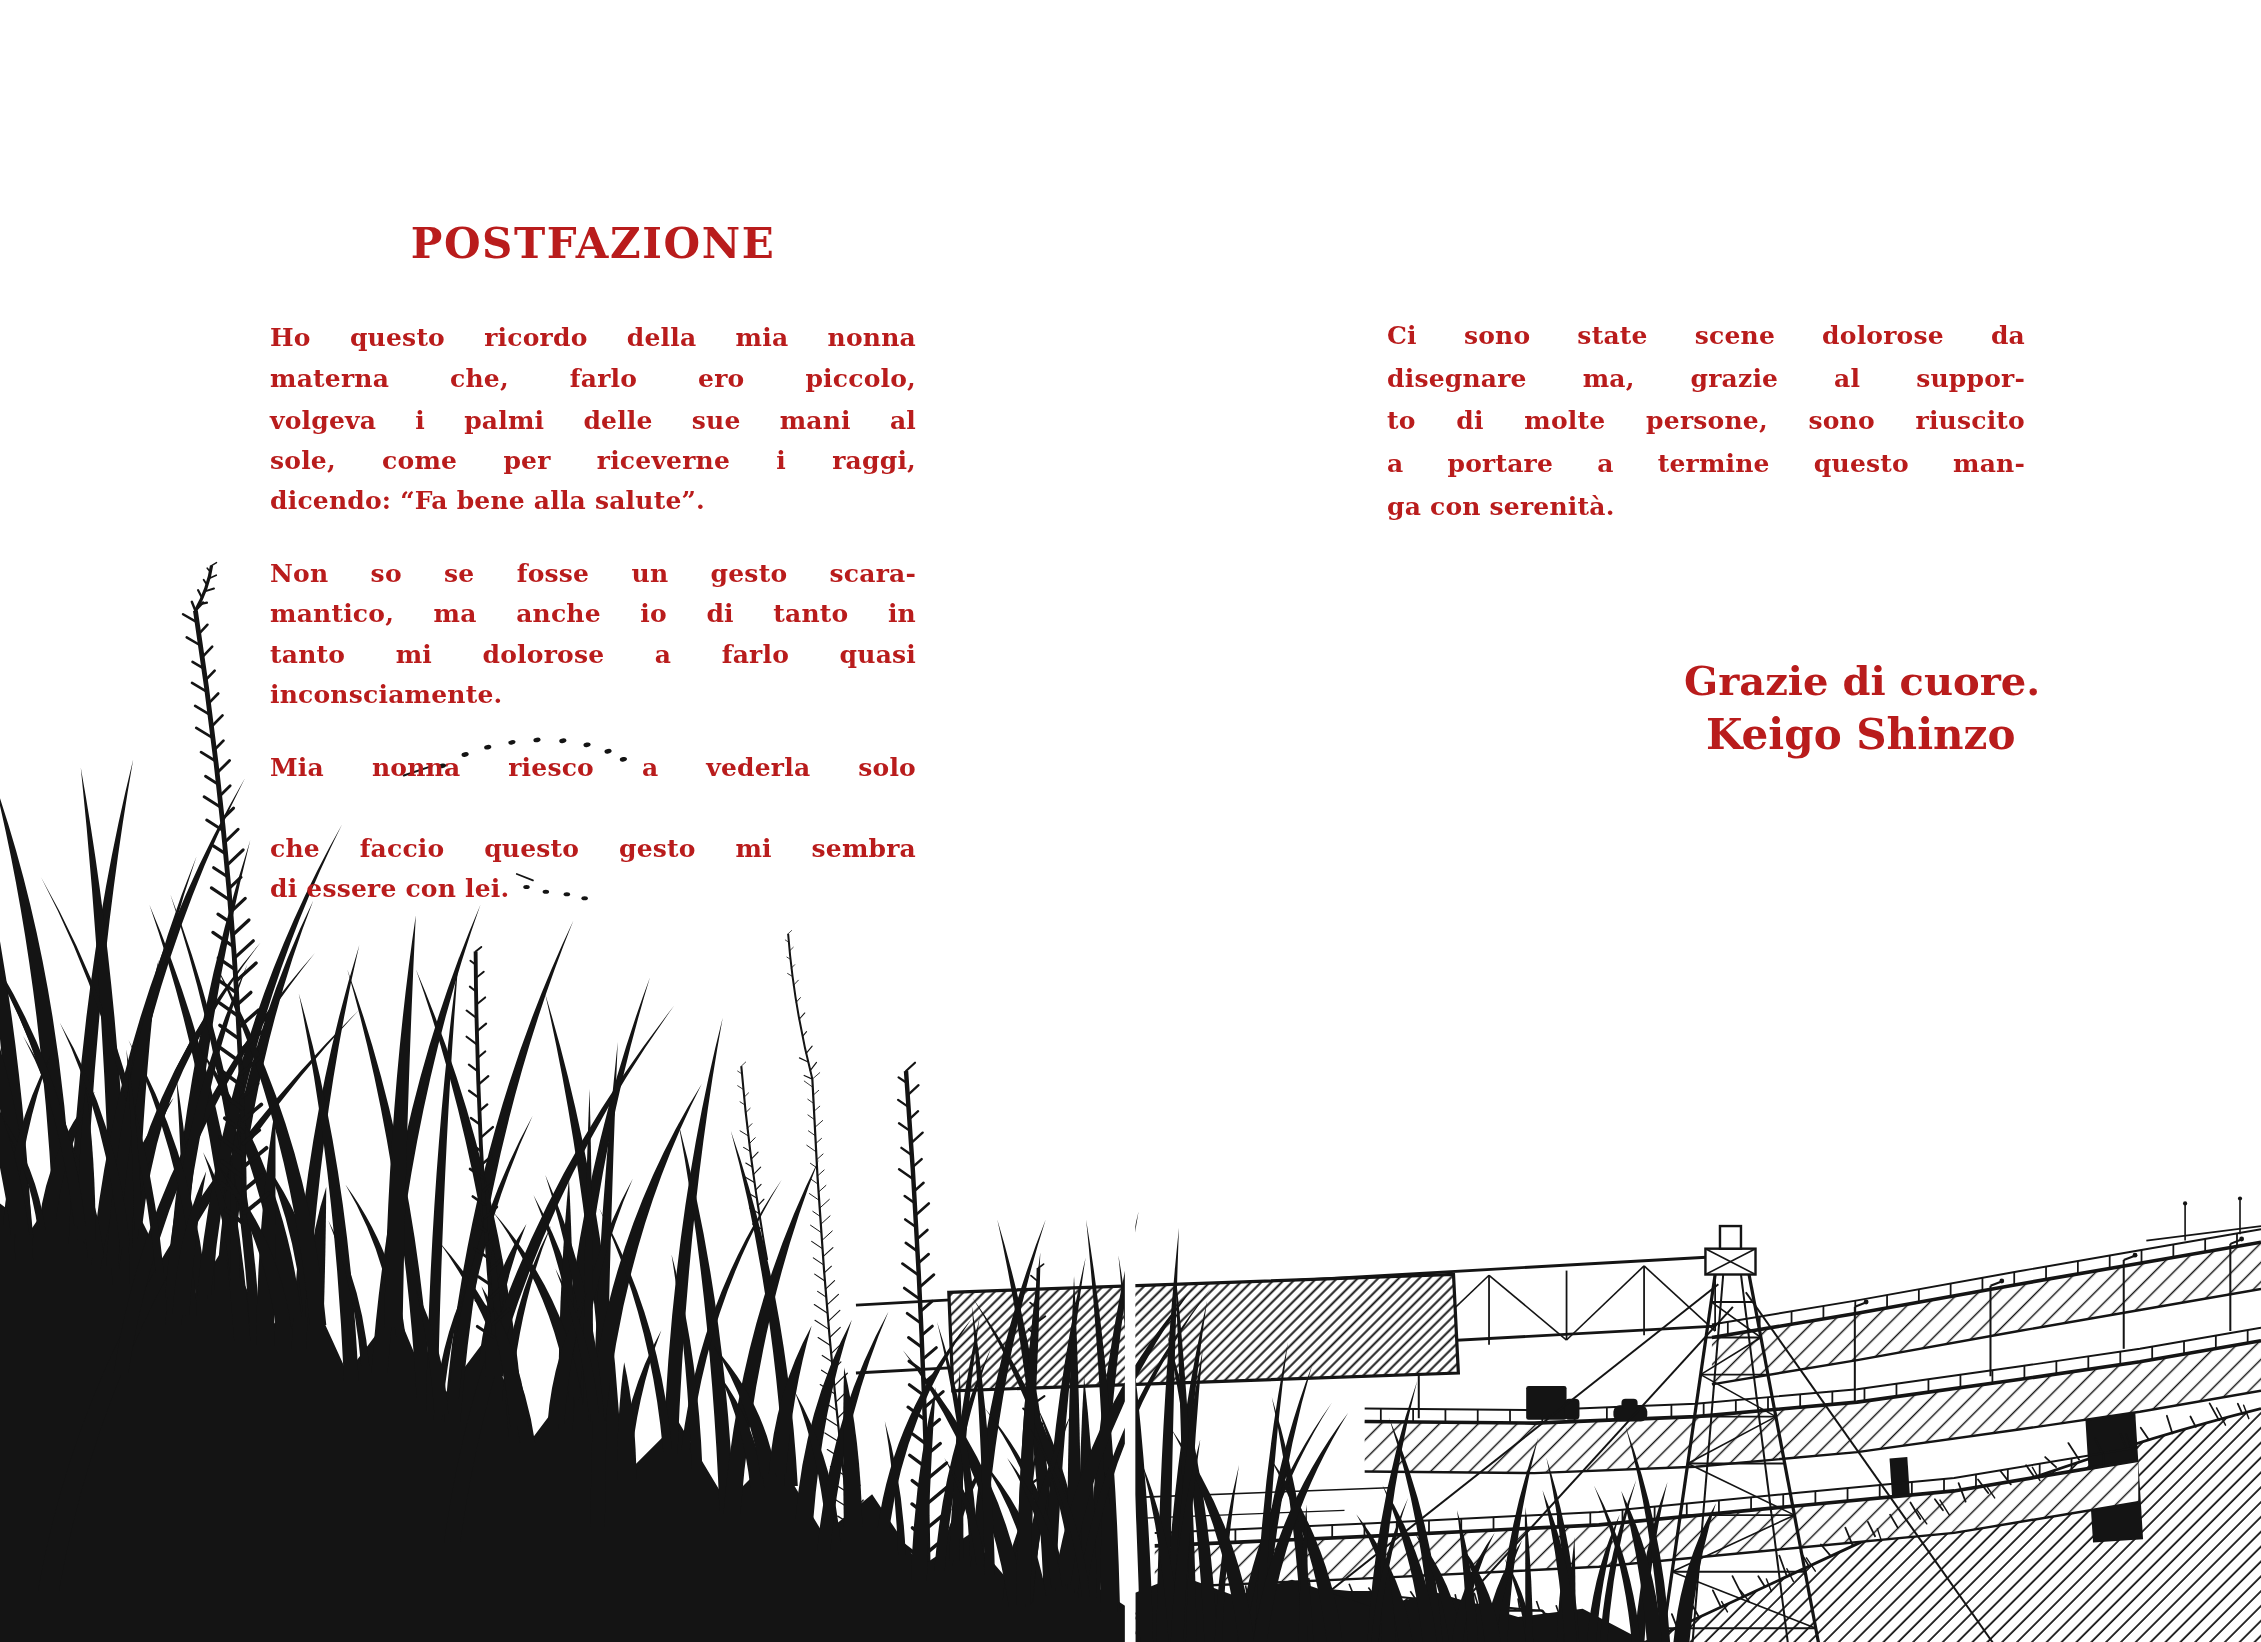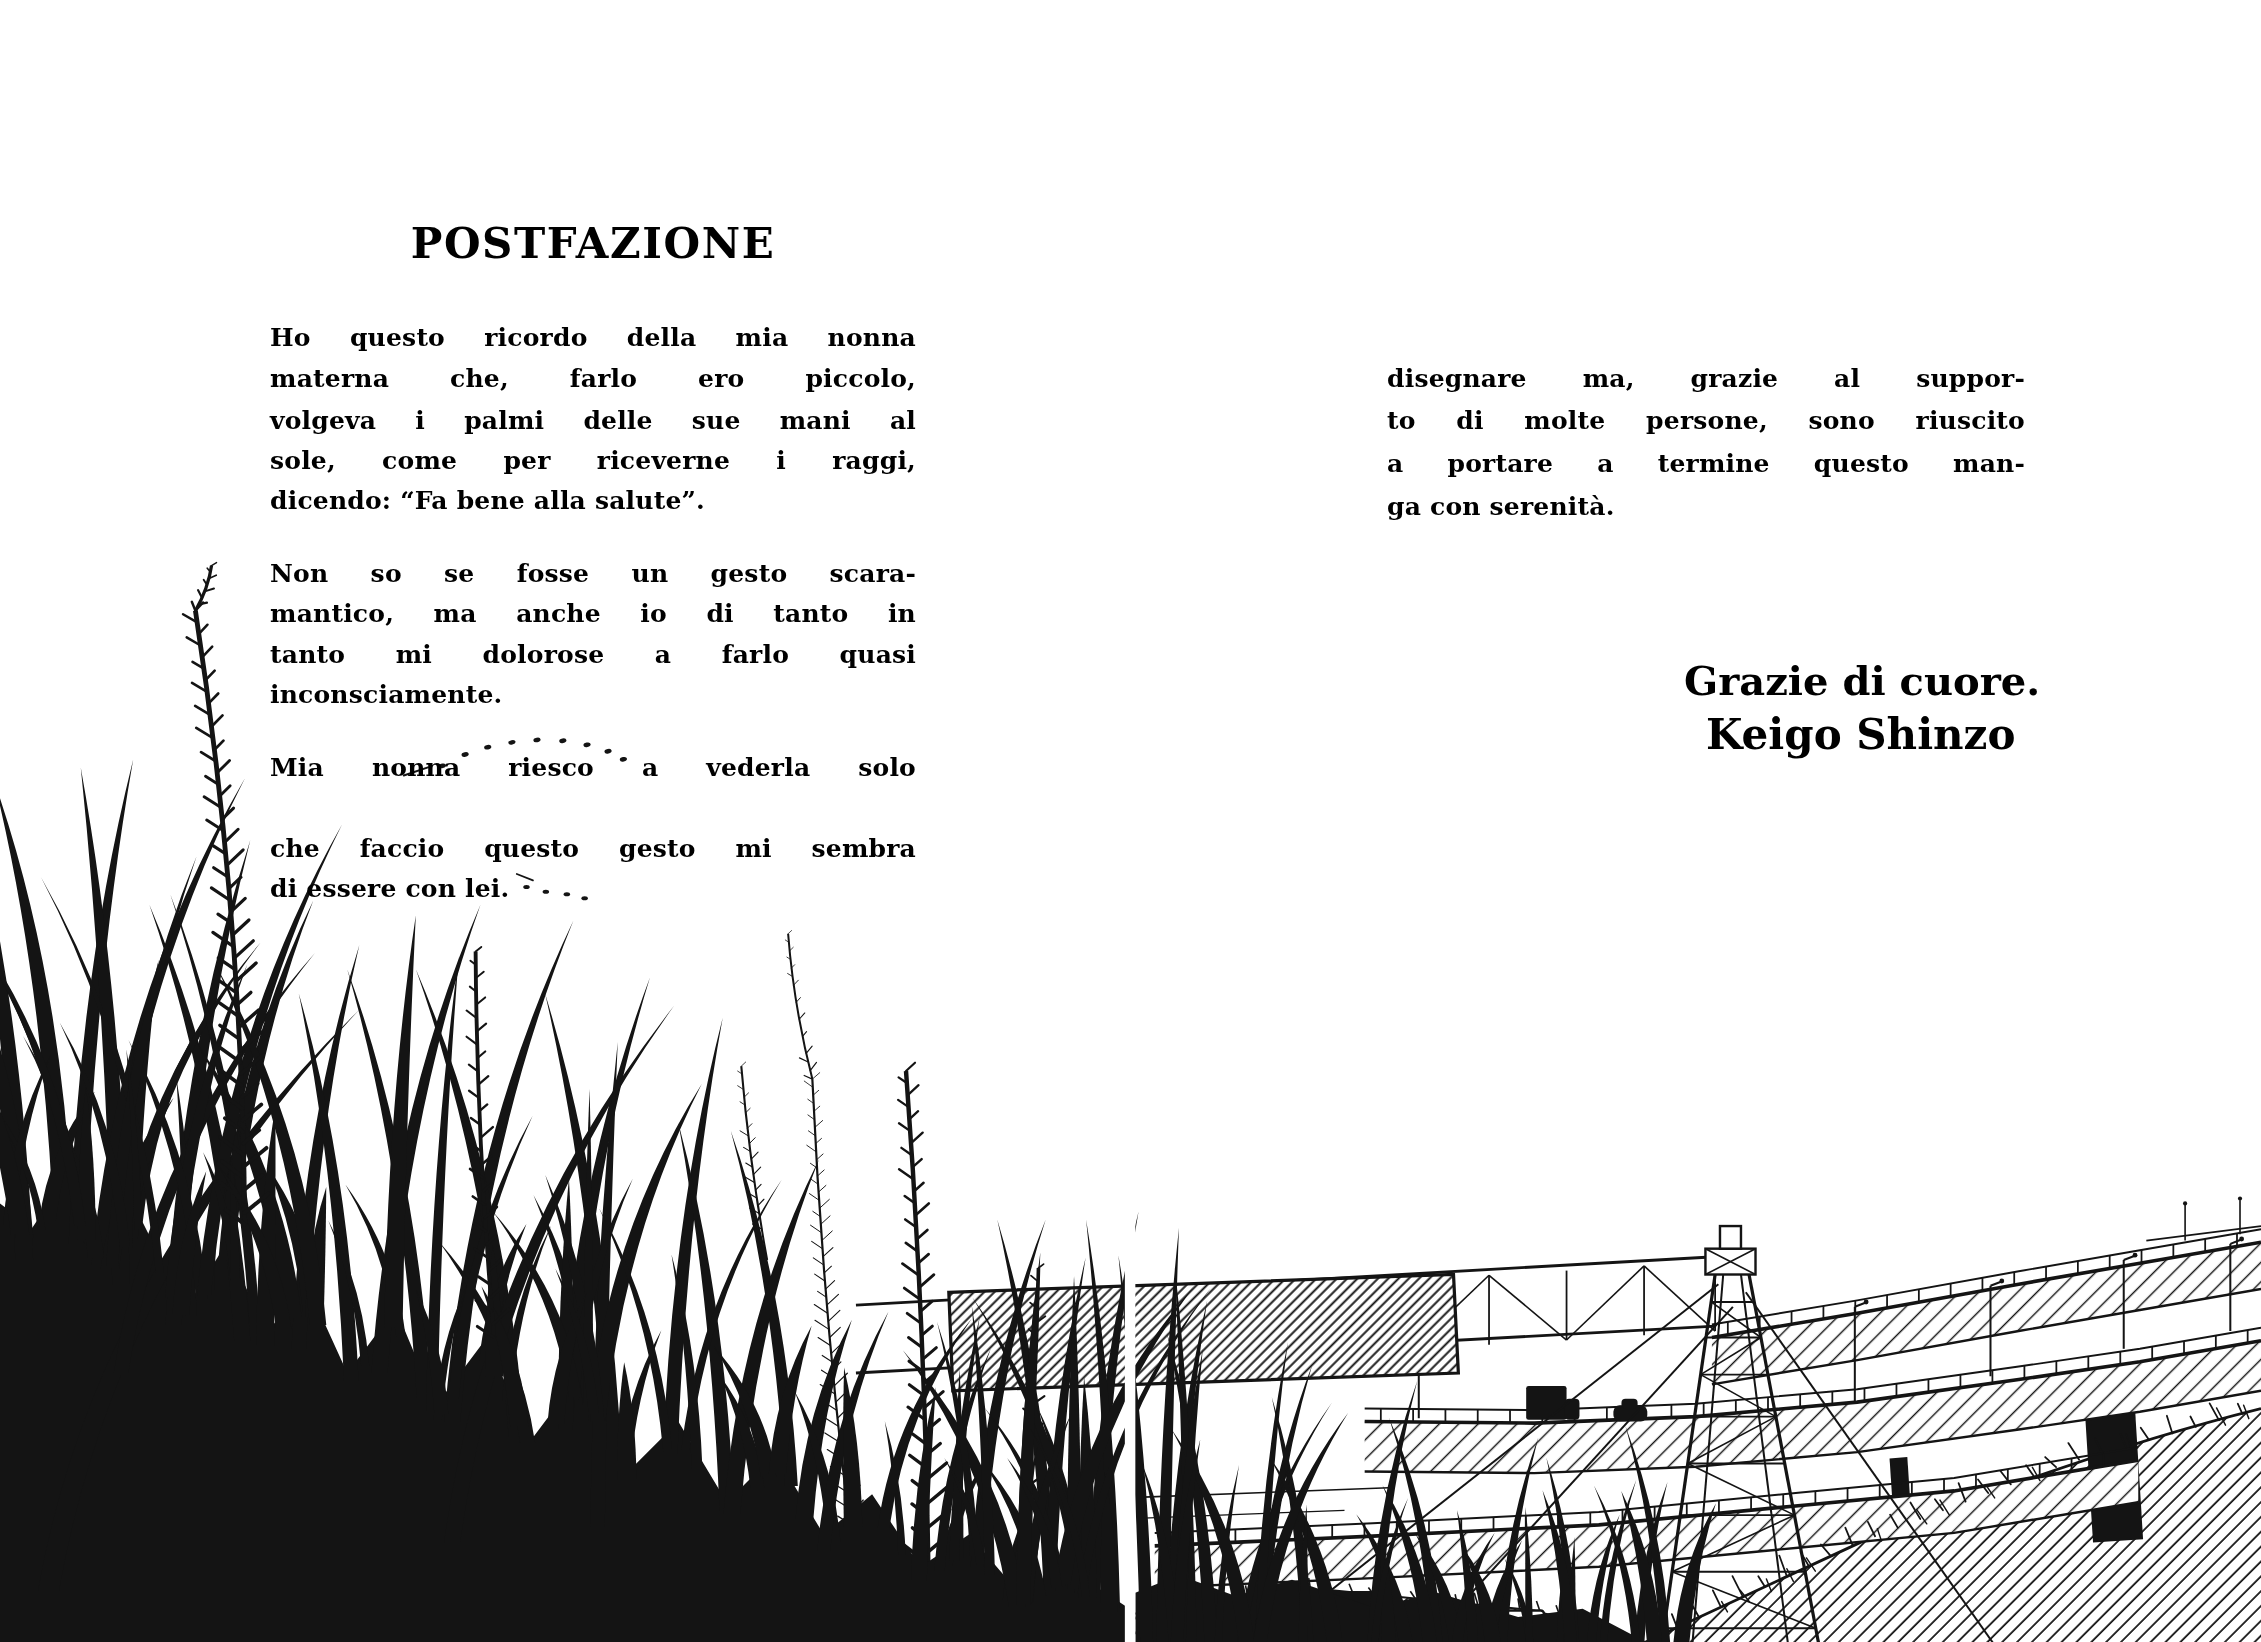--- a/index.html
+++ b/index.html
@@ -1,18 +1,18 @@
 <!DOCTYPE html>
 <html style="font-size:13px"><head>
 <meta charset="utf-8">
 <style>
   html,body{margin:0;padding:0;background:#ffffff;}
   .spread{
     position:relative;width:2261px;height:1643px;background:#ffffff;overflow:hidden;
-    font-family:"DejaVu Serif", "Liberation Serif", serif;color:#000000;
+    font-family:"DejaVu Serif", "Liberation Serif", serif;color:#b91c1c;
   }
   .illo{position:absolute;left:0;top:0;width:2261px;height:1643px;}
   .title{
     position:absolute;left:270px;top:223px;width:646px;text-align:center;
     font-size:42px;line-height:42px;font-weight:700;letter-spacing:1.6px;
   }
   .line{
     position:absolute;left:270px;width:646px;
     font-size:25px;line-height:40px;font-weight:700;letter-spacing:0.2px;
     text-align:justify;text-align-last:justify;white-space:nowrap0;
@@ -737,20 +737,21 @@
 
   <div class="line" style="top:594px">mantico, ma anche io di tanto in</div>
   <div class="line" style="top:554px">Non so se fosse un gesto scara-</div>
   <div class="line" style="top:635px">tanto mi dolorose a farlo quasi</div>
   <div class="line last" style="top:675px">inconsciamente.</div>
 
   <div class="line" style="top:748px">Mia nonna riesco a vederla solo</div>
   <div class="line" style="top:829px">che faccio questo gesto mi sembra</div>
   <div class="line last" style="top:869px">di essere con lei.</div>
 
+  <div class="line colR" style="top:316px">Ci sono state scene dolorose da</div>
   <div class="line colR" style="top:359px">disegnare ma, grazie al suppor-</div>
   <div class="line colR" style="top:401px">to di molte persone, sono riuscito</div>
   <div class="line colR" style="top:444px">a portare a termine questo man-</div>
   <div class="line colR last" style="top:487px">ga con serenità.</div>
 
   <div class="closing">Grazie di cuore.</div>
   <div class="signature">Keigo Shinzo</div>
 </div>
 
 

